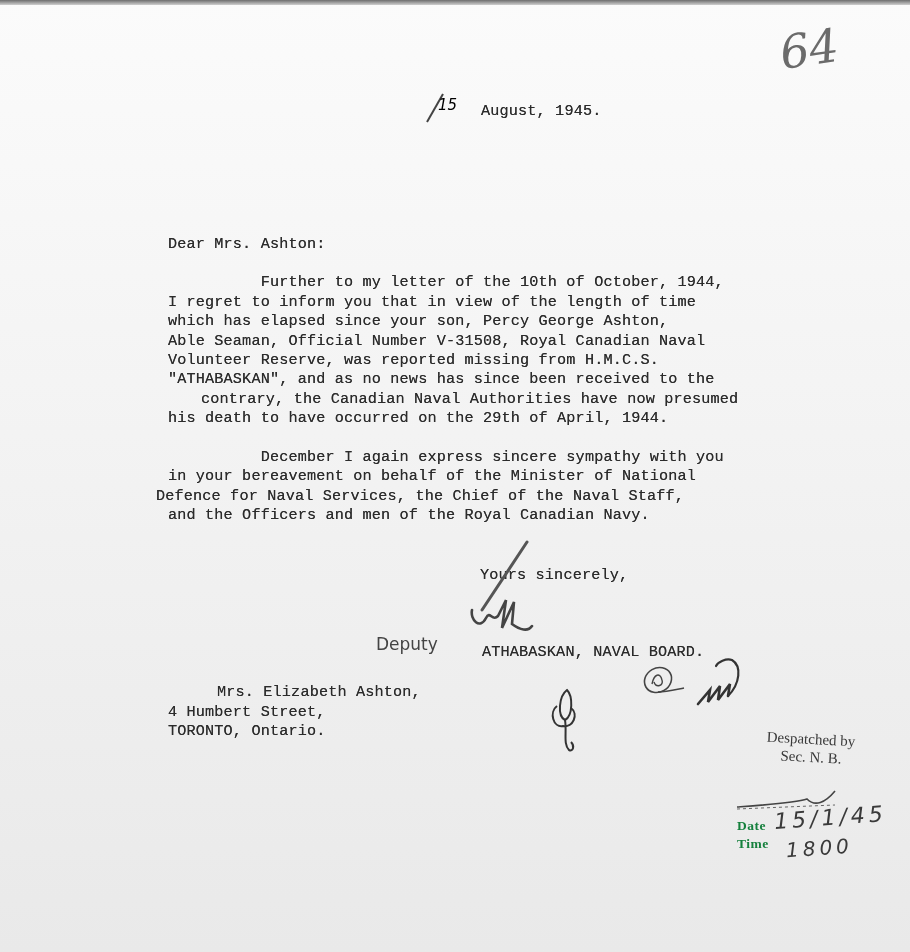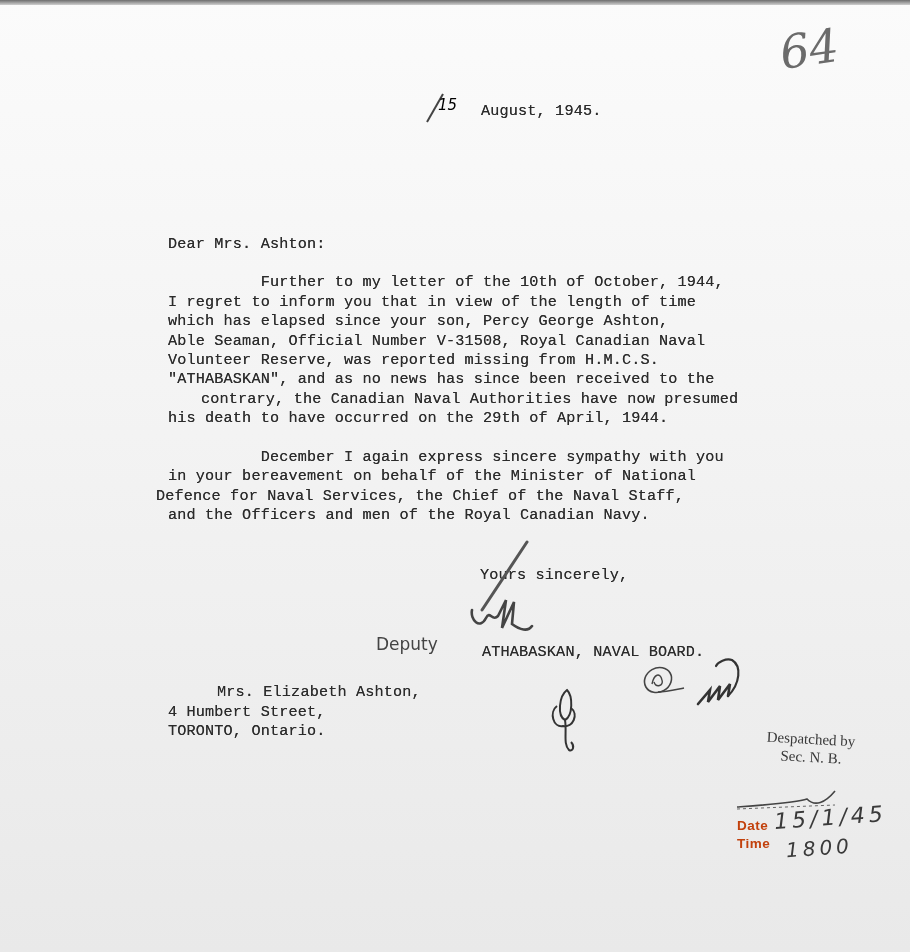--- a/index.html
+++ b/index.html
@@ -20,22 +20,22 @@
     }
     .hand {
       position: absolute; font-family: "DejaVu Sans", sans-serif; color: #5a5a5a;
     }
     svg.mark { position: absolute; overflow: visible; }
     .stamp {
       position: absolute; font-family: "Liberation Serif", serif; font-size: 15px;
       color: #3a3a3a; line-height: 18px; text-align: center;
     }
     .stamp-label {
-      position: absolute; font-family: Liberation Sans, sans-serif; font-weight: bold;
-      font-size: 13.5px; color: #c2410c; letter-spacing: 0.5px;
+      position: absolute; font-family: Liberation Serif, serif; font-weight: bold;
+      font-size: 13.5px; color: #15803d; letter-spacing: 0.5px;
     }
     .handnum {
       position: absolute; font-family: "DejaVu Sans", sans-serif; font-style: italic;
       color: #3a3a3a; letter-spacing: 4px;
     }
   </style>
 </head>
 <body>
 
 <div class="topbar"></div>

